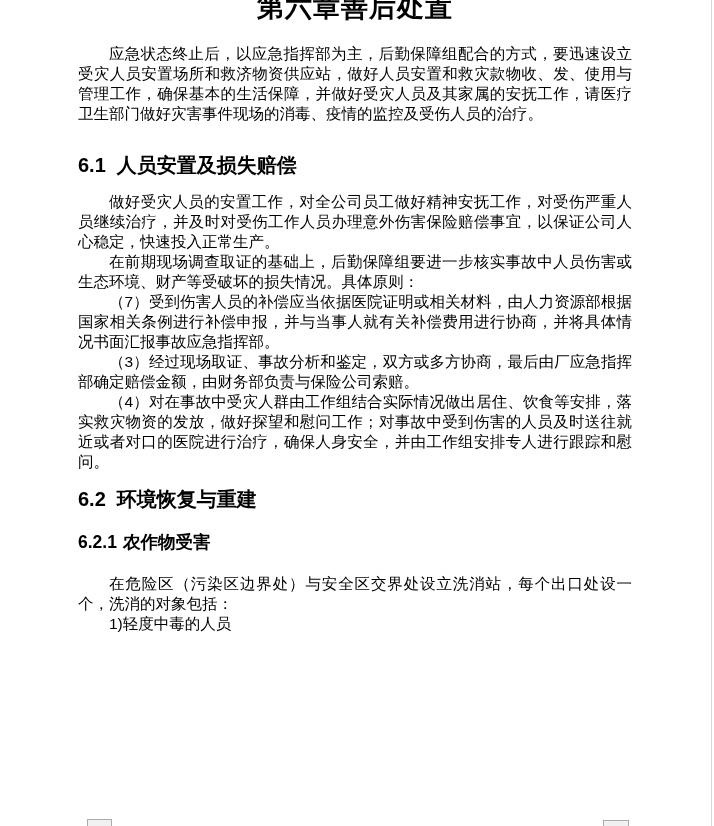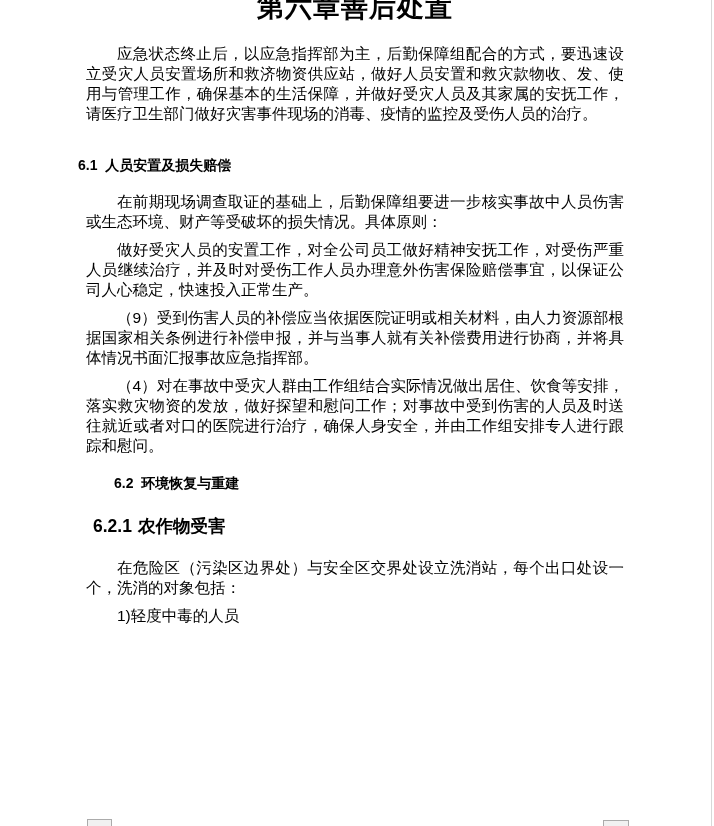--- a/index.html
+++ b/index.html
@@ -18,42 +18,42 @@
   .chapter-title {
     margin: -8px 0 0 0;
     font-size: 27px;
     line-height: 30px;
     font-weight: bold;
     text-align: center;
     letter-spacing: 1px;
     white-space: nowrap;
   }
   .para {
-    margin: 8px;
+    margin: 0;
     font-size: 15.5px;
     line-height: 20px;
     text-align: justify;
     text-indent: 2em;
   }
   .intro { margin-top: 22px; }
   .h2 {
     margin: 28px 0 14px 0;
-    font-size: 14px;
+    font-size: 20px;
     line-height: 26px;
     font-weight: bold;
   }
-  .h2-62 { margin-top: 14px; margin-bottom: 10px; margin-left: 36px; }
+  .h2-62 { margin-top: 14px; margin-bottom: 10px; }
   .h3 {
     margin: 18px 0 20px 0;
     font-size: 17.5px;
     line-height: 24px;
     font-weight: bold;
   }
   .h-num { margin-right: 0.55em; }
-  .h3 .h-num { margin-right: 0.35em; margin-left: 15px; }
+  .h3 .h-num { margin-right: 0.35em; }
   .page-edge {
     position: absolute;
     top: 0; right: 2px;
     width: 1px; height: 826px;
     background: #d8d8d8;
   }
   .frag {
     position: absolute;
     height: 12px;
     background: #f1f1f1;
@@ -68,23 +68,24 @@
 
 <div class="page">
   <div class="content">
 
     <h1 class="chapter-title">第六章善后处置</h1>
 
     <p class="para intro">应急状态终止后，以应急指挥部为主，后勤保障组配合的方式，要迅速设立受灾人员安置场所和救济物资供应站，做好人员安置和救灾款物收、发、使用与管理工作，确保基本的生活保障，并做好受灾人员及其家属的安抚工作，请医疗卫生部门做好灾害事件现场的消毒、疫情的监控及受伤人员的治疗。</p>
 
     <h2 class="h2"><span class="h-num">6.1</span><span>人员安置及损失赔偿</span></h2>
 
+    <p class="para">做好受灾人员的安置工作，对全公司员工做好精神安抚工作，对受伤严重人员继续治疗，并及时对受伤工作人员办理意外伤害保险赔偿事宜，以保证公司人心稳定，快速投入正常生产。</p>
     <p class="para">在前期现场调查取证的基础上，后勤保障组要进一步核实事故中人员伤害或生态环境、财产等受破坏的损失情况。具体原则：</p>
-    <p class="para">做好受灾人员的安置工作，对全公司员工做好精神安抚工作，对受伤严重人员继续治疗，并及时对受伤工作人员办理意外伤害保险赔偿事宜，以保证公司人心稳定，快速投入正常生产。</p>
-    <p class="para">（9）受到伤害人员的补偿应当依据医院证明或相关材料，由人力资源部根据国家相关条例进行补偿申报，并与当事人就有关补偿费用进行协商，并将具体情况书面汇报事故应急指挥部。</p>
+    <p class="para">（7）受到伤害人员的补偿应当依据医院证明或相关材料，由人力资源部根据国家相关条例进行补偿申报，并与当事人就有关补偿费用进行协商，并将具体情况书面汇报事故应急指挥部。</p>
+    <p class="para">（3）经过现场取证、事故分析和鉴定，双方或多方协商，最后由厂应急指挥部确定赔偿金额，由财务部负责与保险公司索赔。</p>
     <p class="para">（4）对在事故中受灾人群由工作组结合实际情况做出居住、饮食等安排，落实救灾物资的发放，做好探望和慰问工作；对事故中受到伤害的人员及时送往就近或者对口的医院进行治疗，确保人身安全，并由工作组安排专人进行跟踪和慰问。</p>
 
     <h2 class="h2 h2-62"><span class="h-num">6.2</span><span>环境恢复与重建</span></h2>
 
 
     <h3 class="h3"><span class="h-num">6.2.1</span><span>农作物受害</span></h3>
 
     <p class="para">在危险区（污染区边界处）与安全区交界处设立洗消站，每个出口处设一个，洗消的对象包括：</p>
     <p class="para">1)轻度中毒的人员</p>
 

